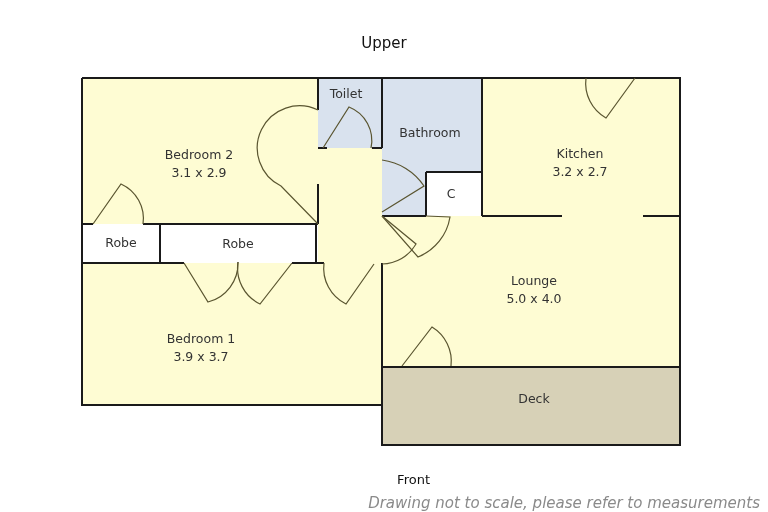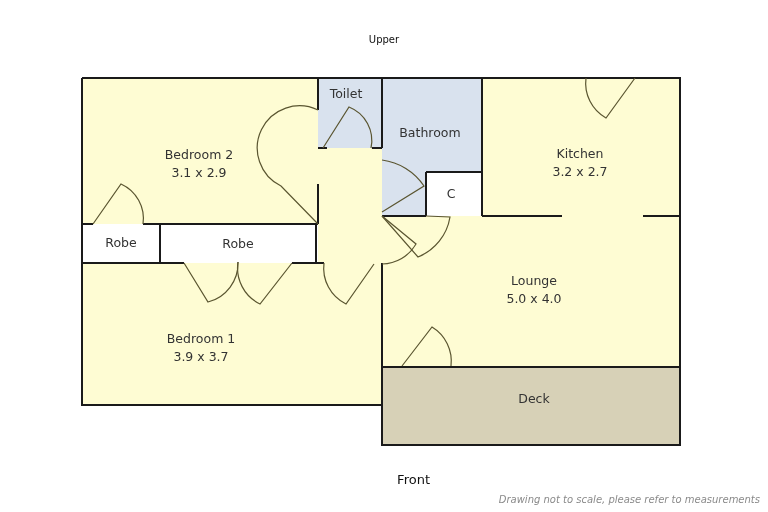--- a/index.html
+++ b/index.html
@@ -1,19 +1,19 @@
 <!DOCTYPE html>
 <html><head>
 <meta charset="utf-8">
 <style>
   html,body{margin:0;padding:0;background:#ffffff;}
   body{width:768px;height:512px;position:relative;overflow:hidden;font-family:"DejaVu Sans",sans-serif;}
-  .title{position:absolute;left:0;width:768px;text-align:center;top:34px;font-size:10px;color:#111;}
+  .title{position:absolute;left:0;width:768px;text-align:center;top:34px;font-size:15px;color:#111;}
   .front{position:absolute;left:330px;width:100px;text-align:right;top:472px;font-size:13px;color:#111;}
-  .disclaimer{position:absolute;right:8px;top:494px;font-size:10px;font-style:italic;color:#8a8a8a;}
+  .disclaimer{position:absolute;right:8px;top:494px;font-size:15px;font-style:italic;color:#8a8a8a;}
   svg{position:absolute;left:0;top:0;}
   .lbl{font-family:"DejaVu Sans",sans-serif;font-size:12.5px;fill:#333;text-anchor:middle;}
 </style>
 </head>
 <body>
 
 <div class="title">Upper</div>
 
 <svg width="768" height="512" viewBox="0 0 768 512">
 

